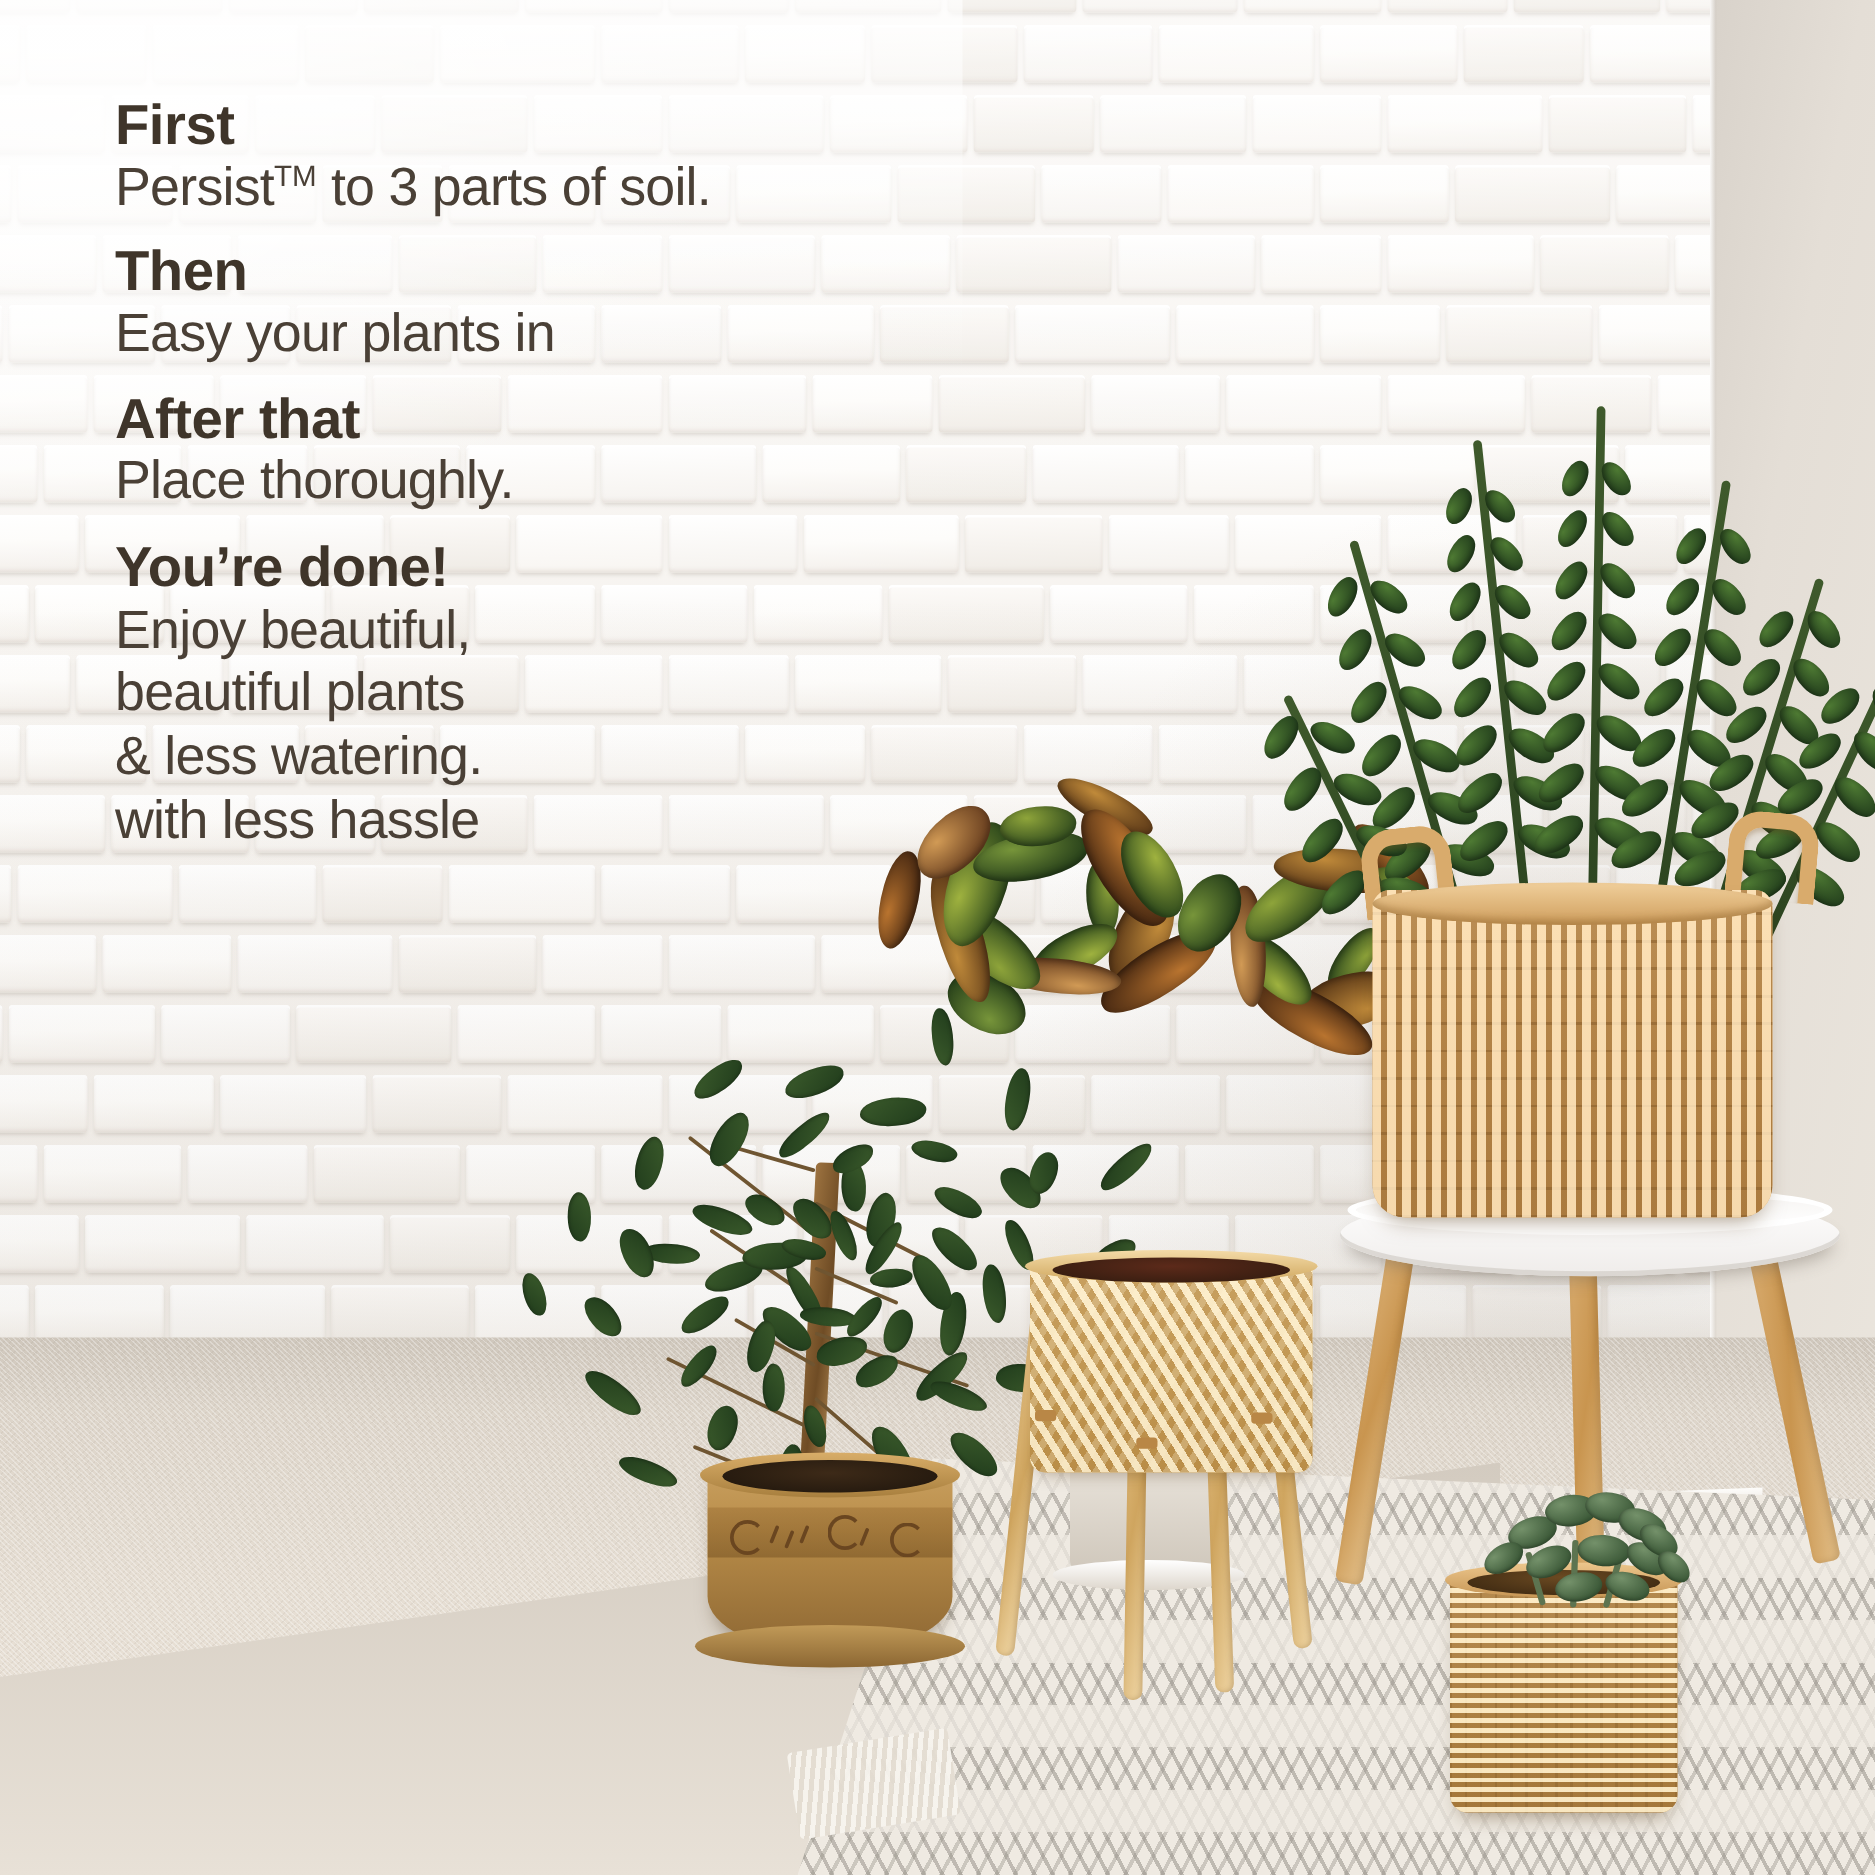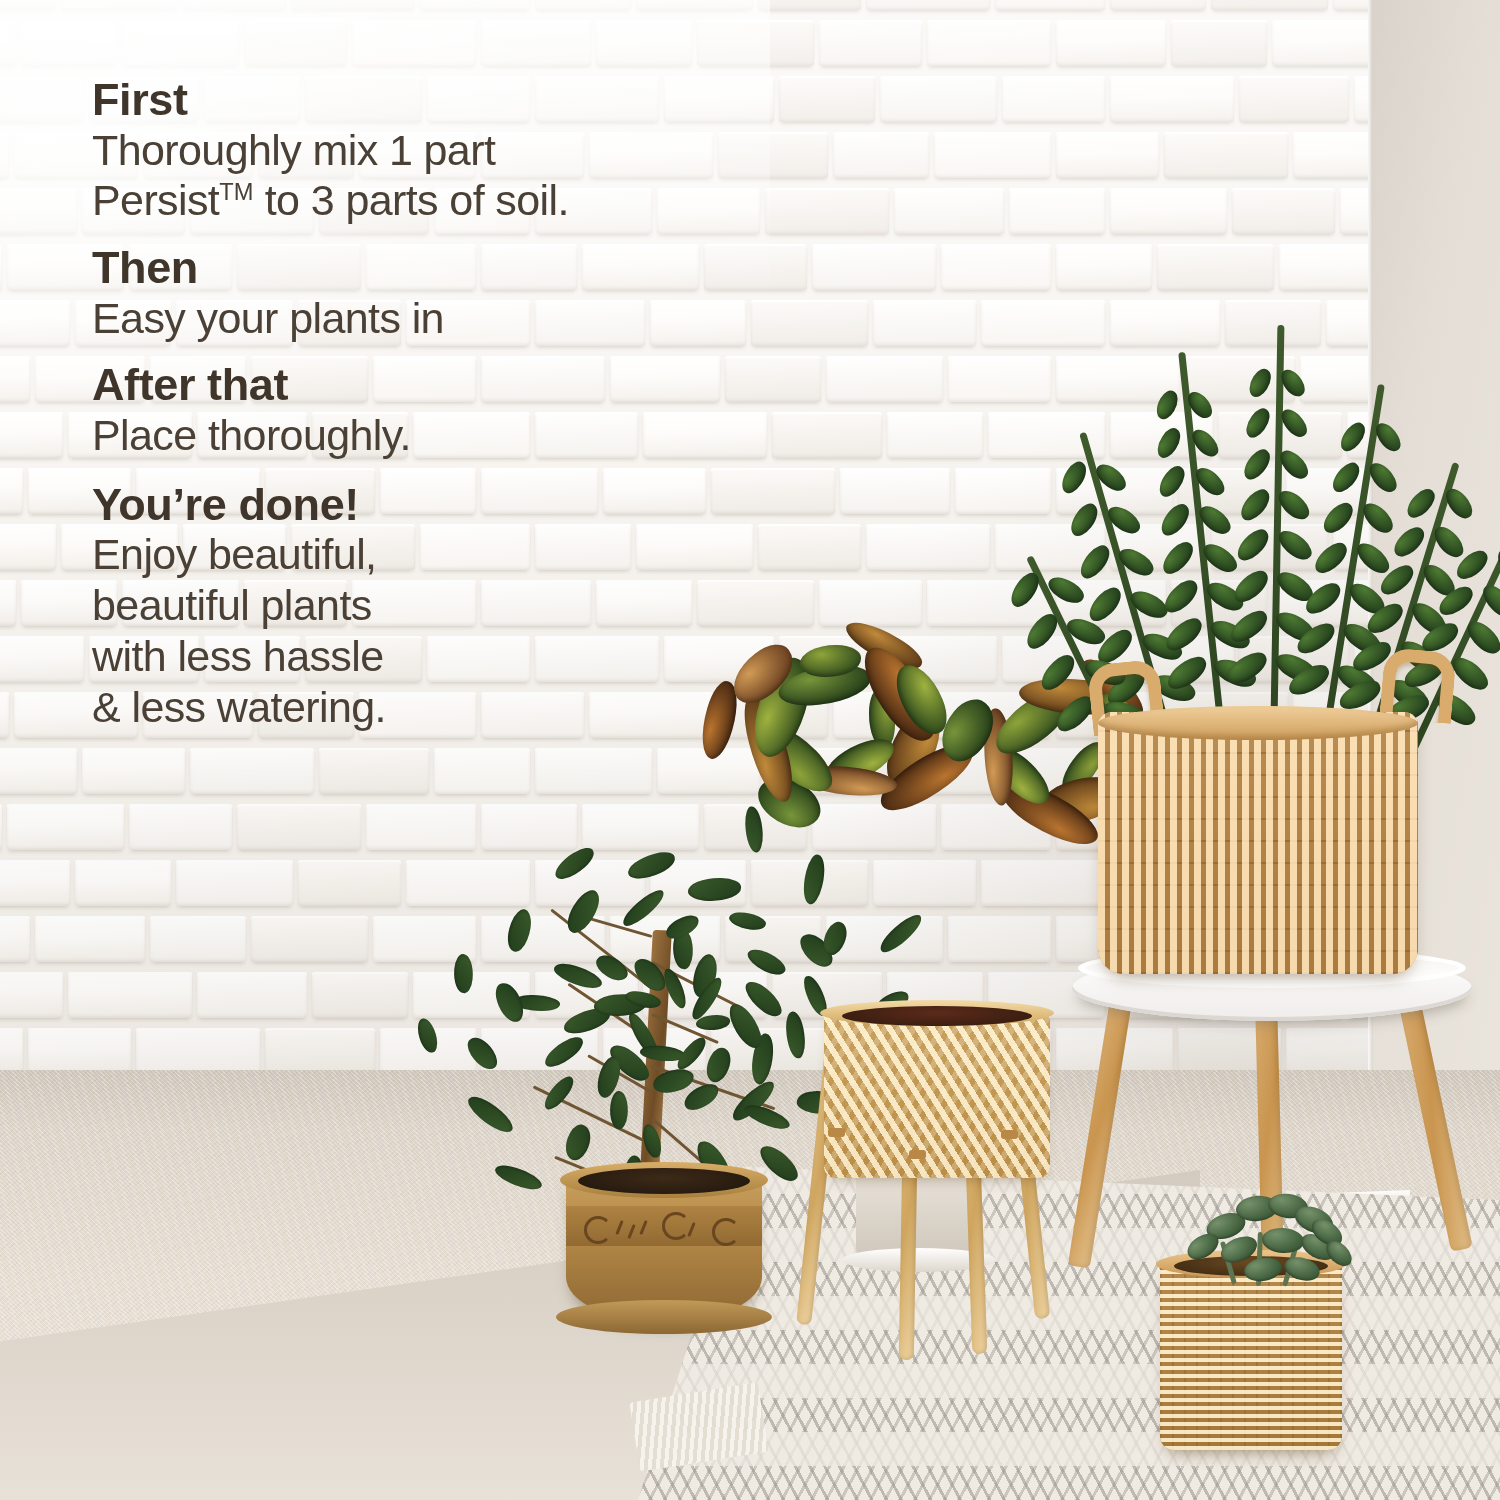--- a/index.html
+++ b/index.html
@@ -525,21 +525,20 @@
   </div>
 
   <div class="soft-panel"></div>
 
 
   <div class="copy">
 
     <div class="step s1">
       <div class="step-title">First</div>
       <div class="step-body">
-        <div>Thoroughly mix 1 part</div>
         <div><span>Persist</span><span class="tmsup">TM</span><span> to 3 parts of soil.</span></div>
       </div>
     </div>
 
     <div class="step s2">
       <div class="step-title">Then</div>
       <div class="step-body">
         <div>Easy your plants in</div>
       </div>
     </div>
@@ -549,20 +548,20 @@
       <div class="step-body">
         <div>Place thoroughly.</div>
       </div>
     </div>
 
     <div class="step s4">
       <div class="step-title">You’re done!</div>
       <div class="step-body">
         <div>Enjoy beautiful,</div>
         <div>beautiful plants</div>
+        <div>&amp; less watering.</div>
         <div>with less hassle</div>
-        <div>&amp; less watering.</div>
       </div>
     </div>
   </div>
 
 
 </div>
 
 </body></html>

